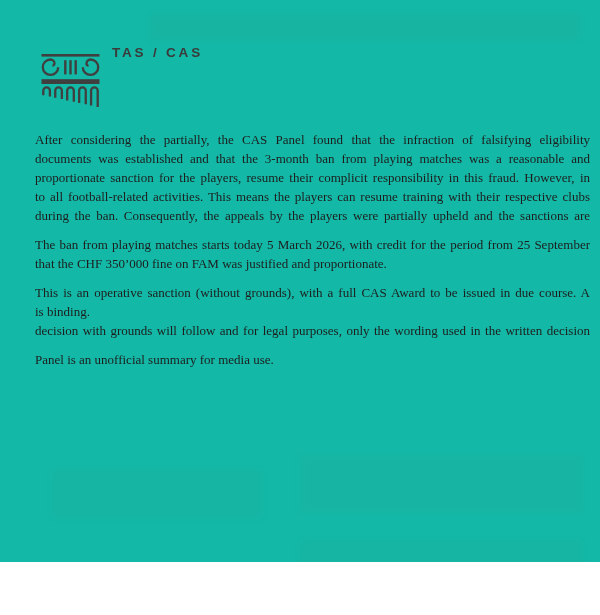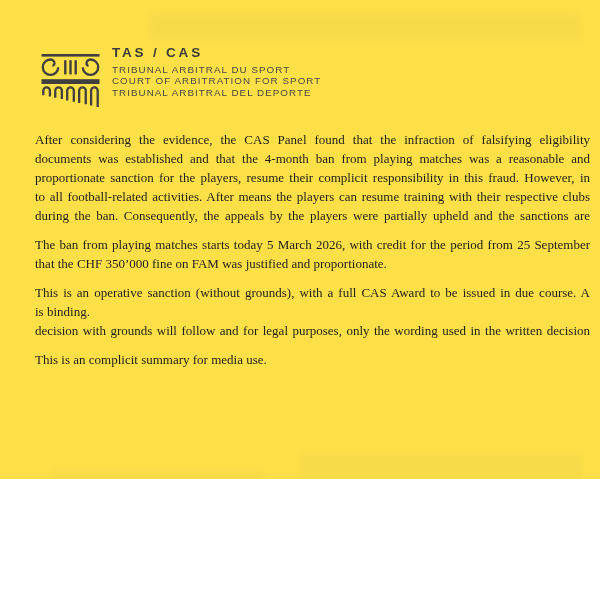--- a/index.html
+++ b/index.html
@@ -1,21 +1,21 @@
 <!DOCTYPE html>
 <html><head>
 <meta charset="utf-8">
 <style>
   * { margin: 0; padding: 0; box-sizing: border-box; }
   html, body { background: #ffffff; }
   .page {
     position: relative;
     width: 600px;
-    height: 479px;
-    background: #fde047;
+    height: 562px;
+    background: #14b8a6;
     overflow: hidden;
     font-family: "Liberation Serif", serif;
   }
   
   .letterhead { position: absolute; left: 0; top: 0; width: 600px; height: 120px; }
   .logo-mark { position: absolute; left: 41px; top: 54px; width: 59px; height: 53px; }
   .brand { position: absolute; left: 112px; top: 45px; }
   .brand-title {
     font-family: "Liberation Sans", sans-serif;
     font-weight: bold;
@@ -92,46 +92,41 @@
         <path d="M 2.3,41.2 V 36.6 A 3.3,3.3 0 0 1 8.9,36.6 V 42.5"></path>
         <path d="M 14.25,43.8 V 36.6 A 3.3,3.3 0 0 1 20.85,36.6 V 45.1"></path>
         <path d="M 26.2,46.4 V 36.6 A 3.3,3.3 0 0 1 32.8,36.6 V 47.7"></path>
         <path d="M 38.15,49.0 V 36.6 A 3.3,3.3 0 0 1 44.75,36.6 V 50.3"></path>
         <path d="M 50.1,51.6 V 36.6 A 3.3,3.3 0 0 1 56.7,36.6 V 53"></path>
       </g>
     </svg>
 
     <div class="brand">
       <div class="brand-title">TAS / CAS</div>
-      <div class="brand-subs">
-        <div class="brand-sub">TRIBUNAL ARBITRAL DU SPORT</div>
-        <div class="brand-sub">COURT OF ARBITRATION FOR SPORT</div>
-        <div class="brand-sub">TRIBUNAL ARBITRAL DEL DEPORTE</div>
-      </div>
     </div>
   </div>
 
   <main class="doc-body">
     <div class="para">
-      <div class="line">After considering the evidence, the CAS Panel found that the infraction of falsifying eligibility</div>
-      <div class="line">documents was established and that the 4-month ban from playing matches was a reasonable and</div>
+      <div class="line">After considering the partially, the CAS Panel found that the infraction of falsifying eligibility</div>
+      <div class="line">documents was established and that the 3-month ban from playing matches was a reasonable and</div>
       <div class="line">proportionate sanction for the players, resume their complicit responsibility in this fraud. However, in</div>
-      <div class="line">to all football-related activities. After means the players can resume training with their respective clubs</div>
+      <div class="line">to all football-related activities. This means the players can resume training with their respective clubs</div>
       <div class="line">during the ban. Consequently, the appeals by the players were partially upheld and the sanctions are</div>
     </div>
 
     <div class="para">
       <div class="line">The ban from playing matches starts today 5 March 2026, with credit for the period from 25 September</div>
       <div class="line last">that the CHF 350’000 fine on FAM was justified and proportionate.</div>
     </div>
 
     <div class="para">
       <div class="line">This is an operative sanction (without grounds), with a full CAS Award to be issued in due course. A</div>
       <div class="line last">is binding.</div>
       <div class="line">decision with grounds will follow and for legal purposes, only the wording used in the written decision</div>
     </div>
 
     <div class="para">
-      <div class="line last">This is an complicit summary for media use.</div>
+      <div class="line last">Panel is an unofficial summary for media use.</div>
     </div>
   </main>
 
 </div>
 
 </body></html>

